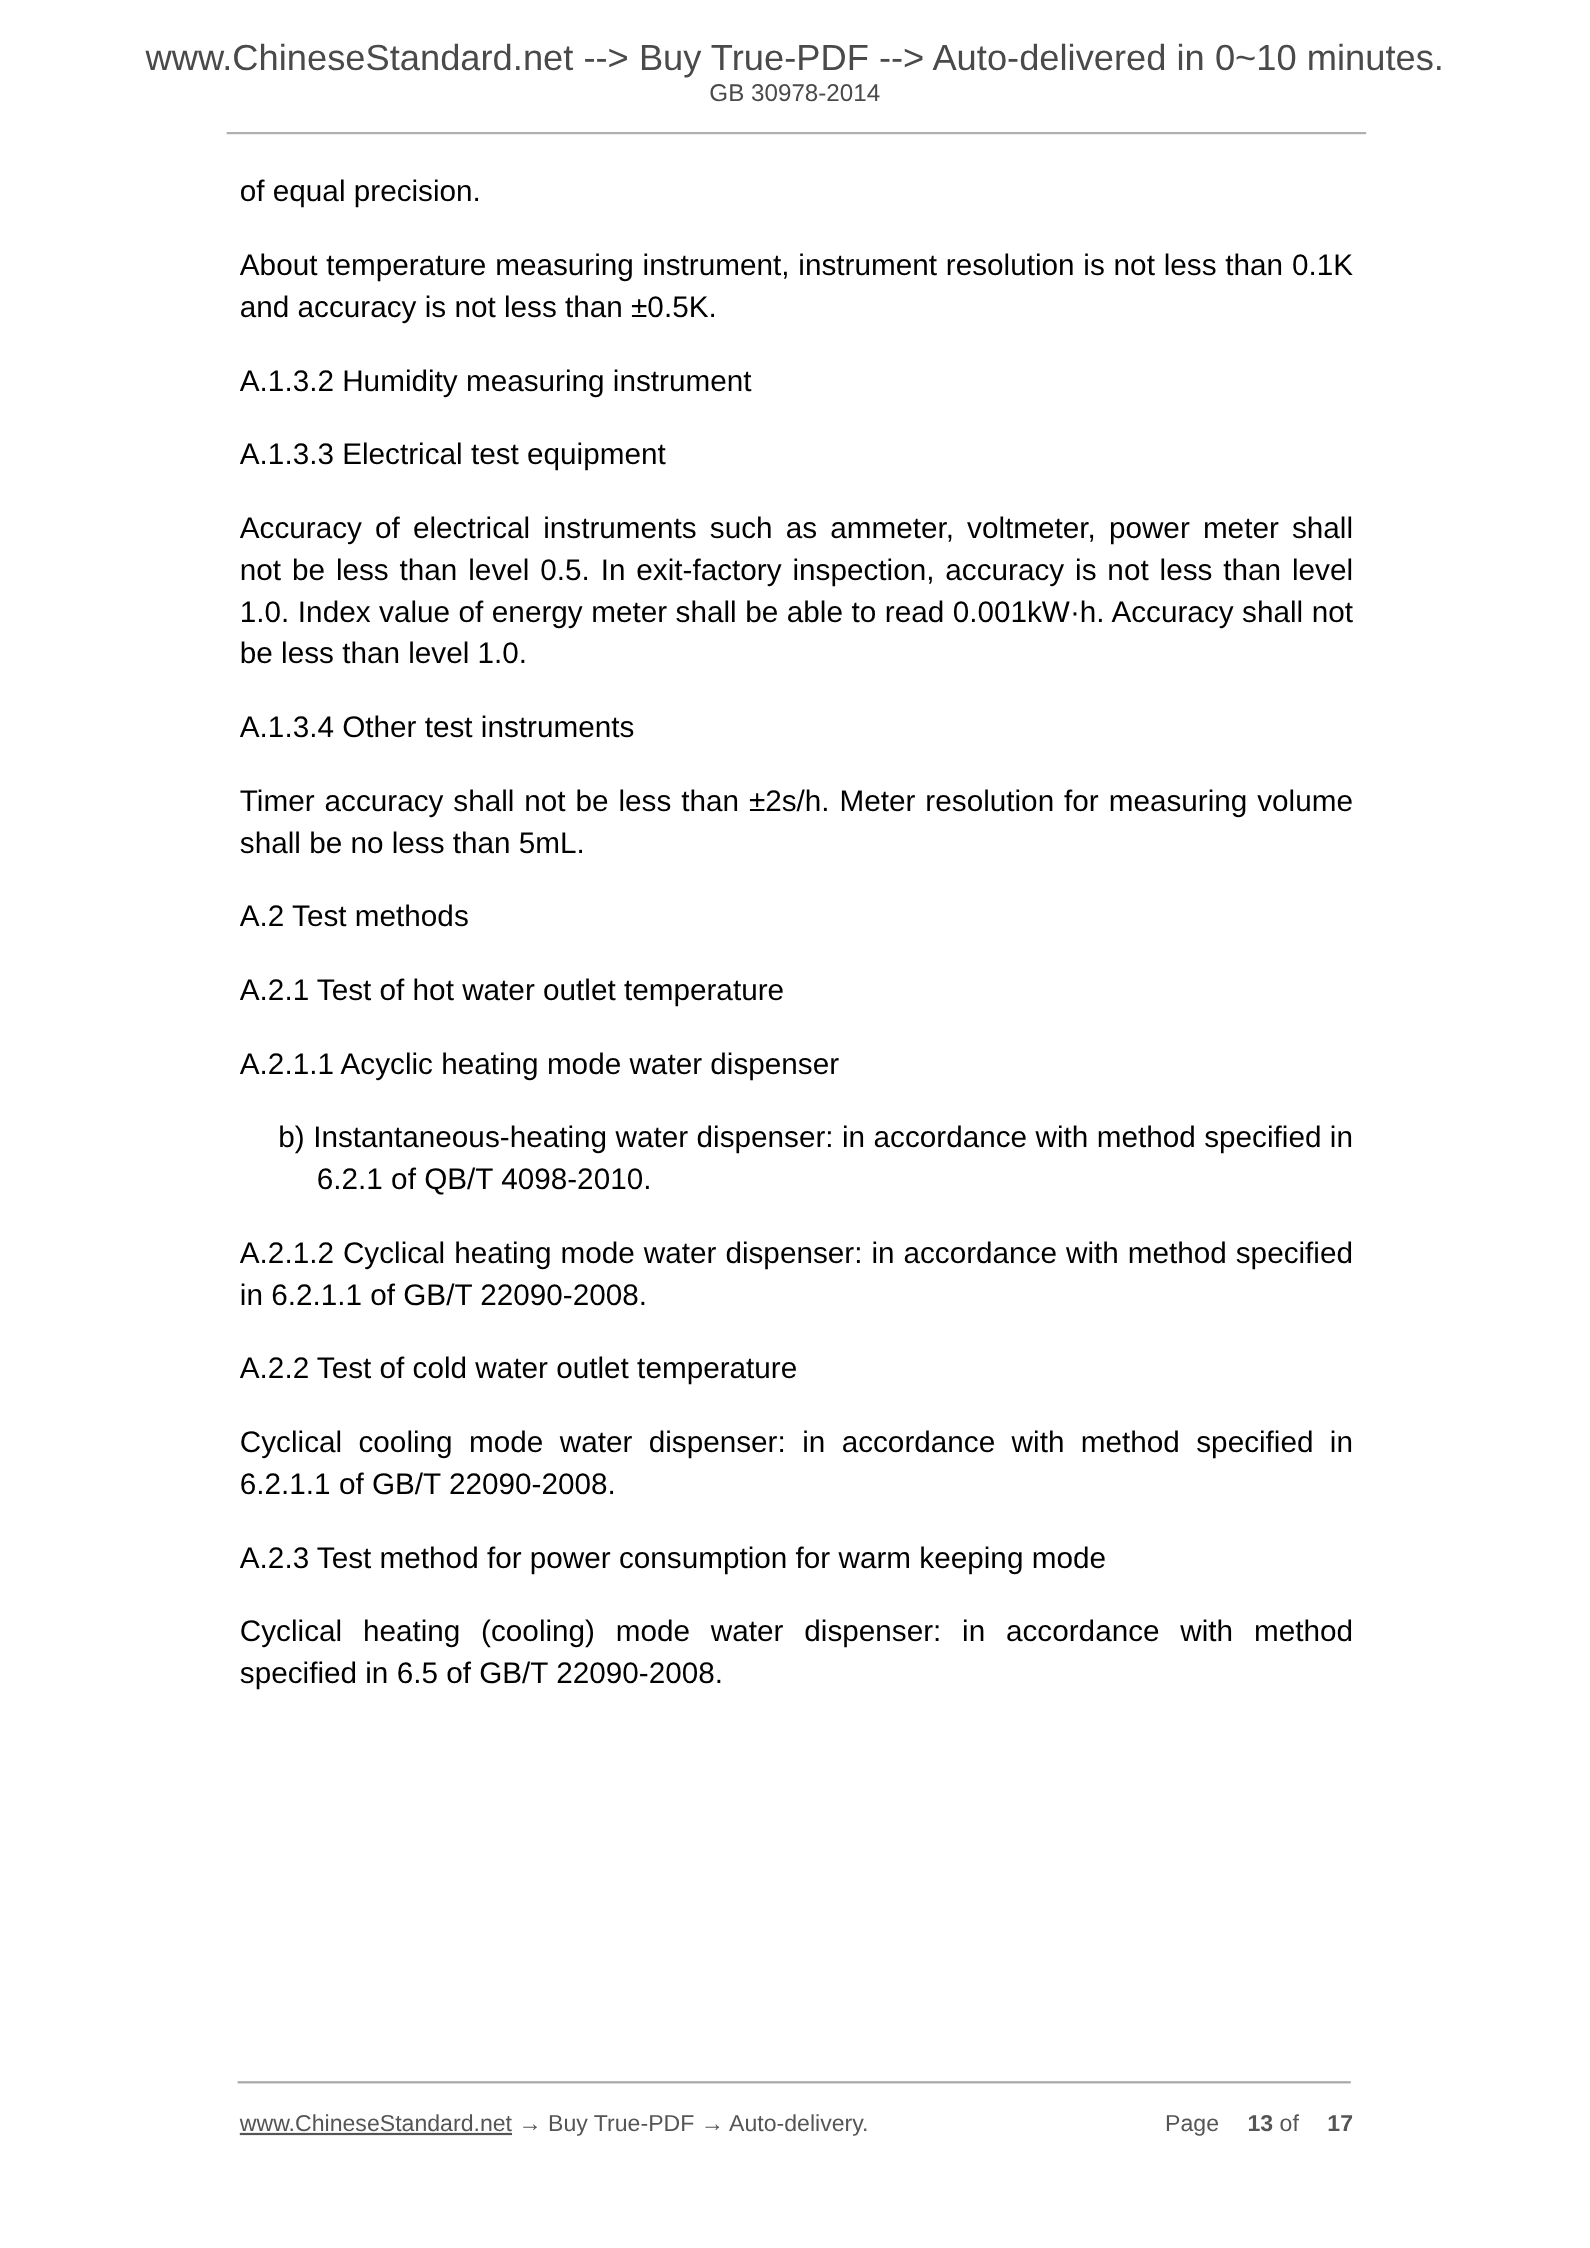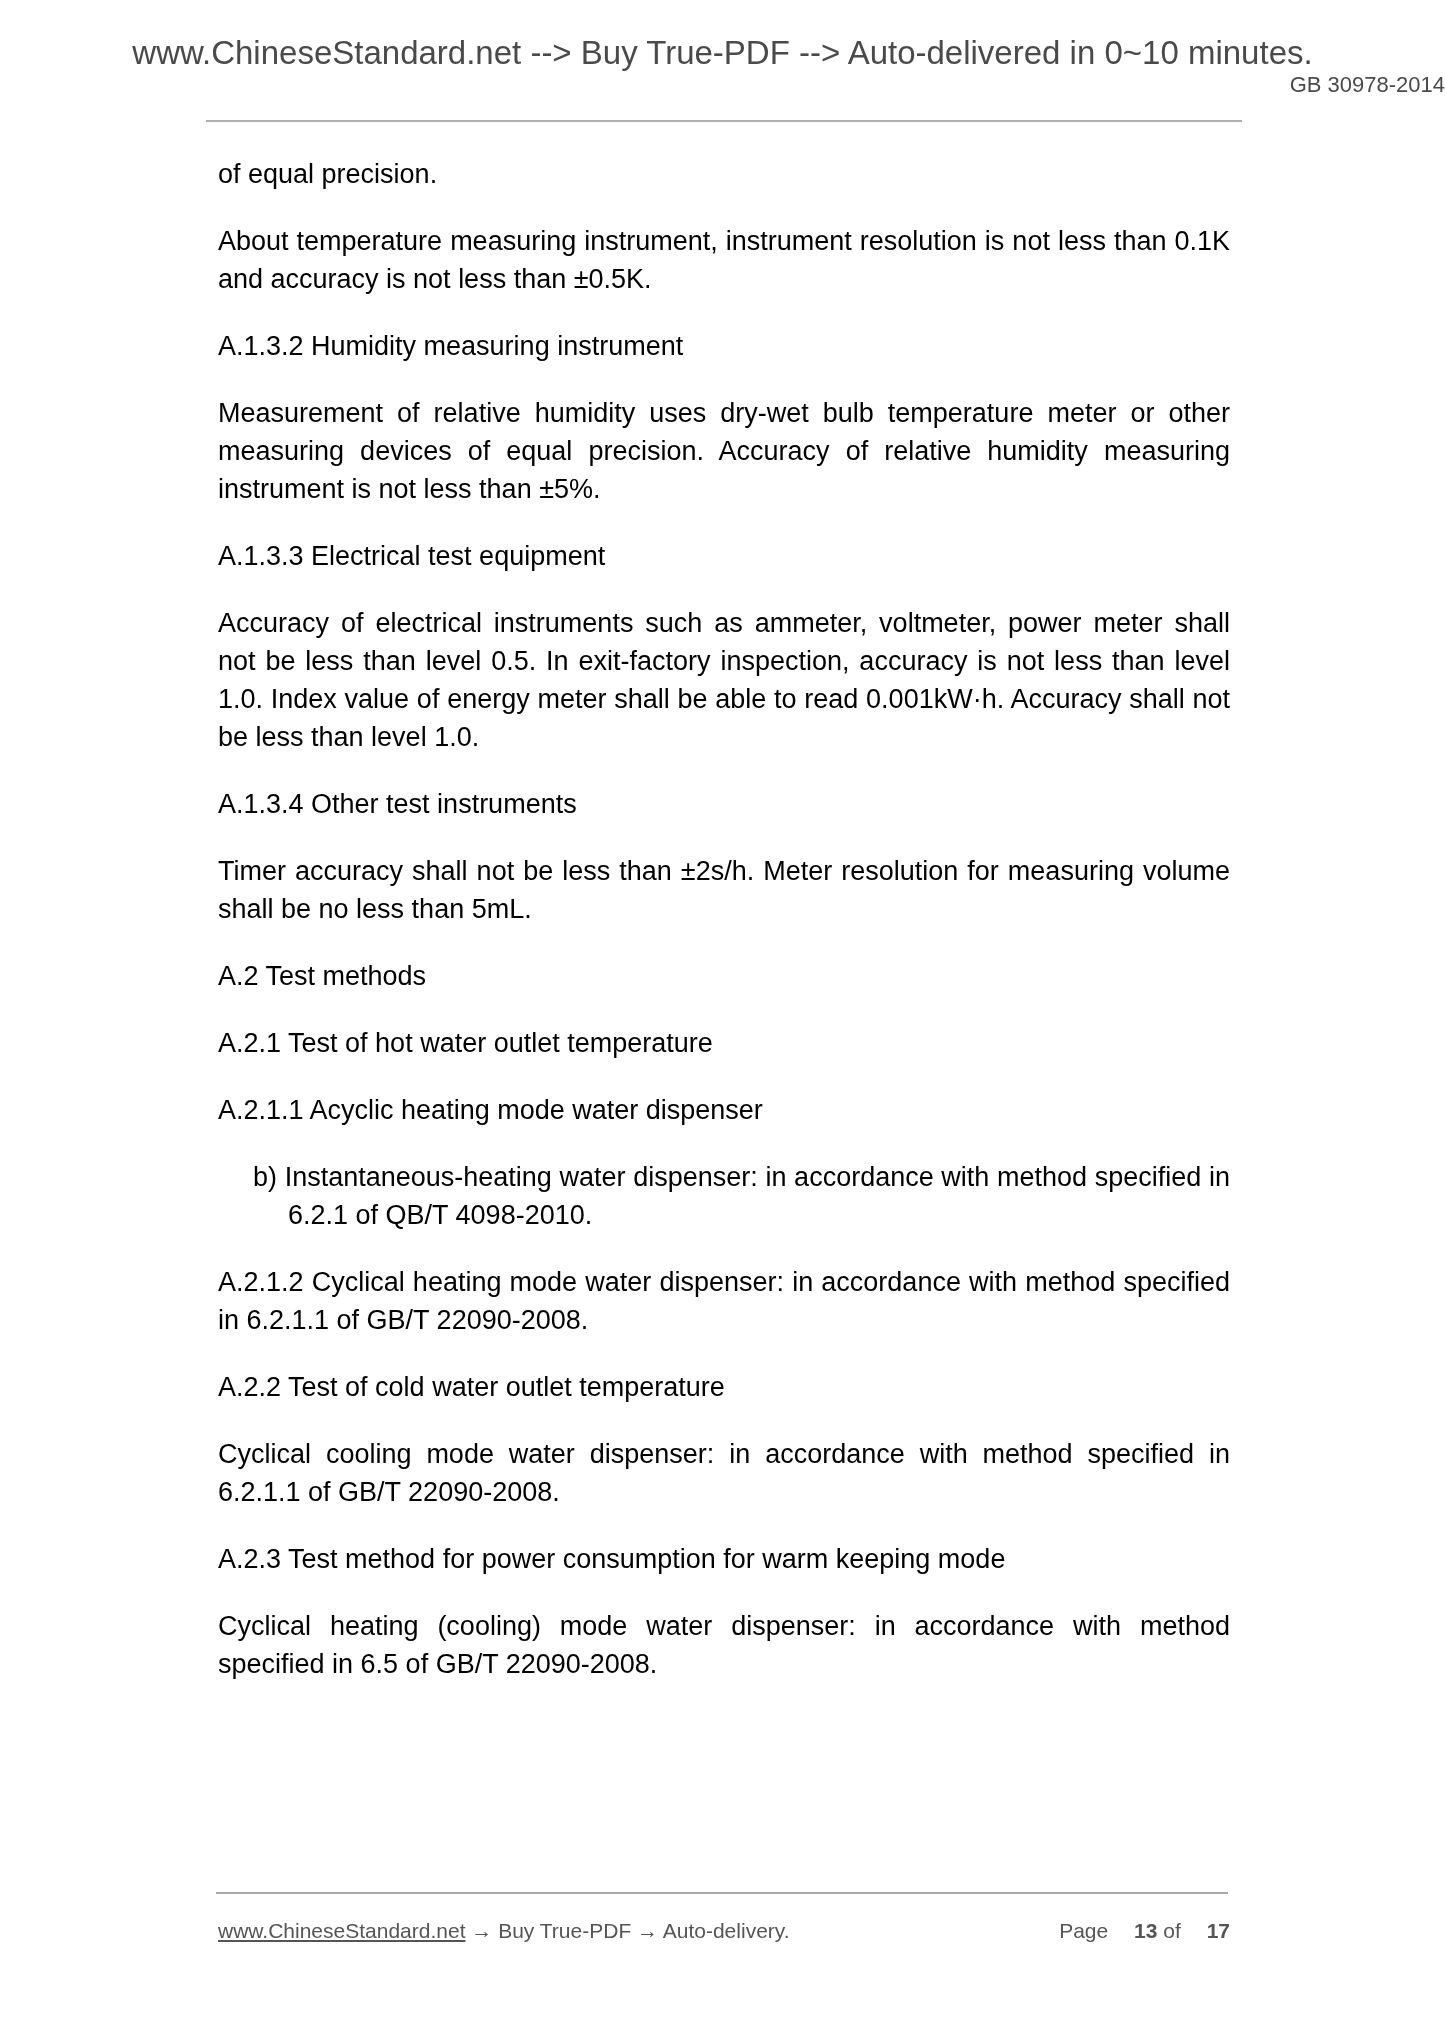--- a/index.html
+++ b/index.html
@@ -1,20 +1,20 @@
 <!DOCTYPE html>
 <html><head>
 <meta charset="utf-8">
 <style>
   html, body { margin: 0; padding: 0; background: #ffffff; }
   body { width: 1445px; height: 2044px; position: relative; overflow: hidden;
          font-family: "Liberation Sans", sans-serif; color: #000; }
   .hdr-main { position: absolute; top: 36px; left: 0; width: 1445px; text-align: center;
               font-size: 33px; color: #4a4a4a; line-height: 1; letter-spacing: 0px; }
-  .hdr-sub { position: absolute; top: 74px; left: 0; width: 1445px; text-align: right;
+  .hdr-sub { position: absolute; top: 74px; left: 0; width: 1445px; text-align: center;
              font-size: 22px; color: #4a4a4a; line-height: 1; }
   .hdr-rule { position: absolute; top: 120px; left: 206px; width: 1036px; height: 0;
               border-top: 2px solid #b0b0b0; }
   .content { position: absolute; top: 155px; left: 218px; width: 1012px; }
   .p { font-size: 27px; line-height: 38px; text-align: justify; margin: 0 0 29px 0; }
   .h { font-size: 27px; line-height: 38px; font-weight: normal; margin: 0 0 29px 0; }
   .li { font-size: 27px; line-height: 38px; text-align: justify; margin: 0 0 29px 0;
         padding-left: 35px; text-indent: -35px; margin-left: 35px; }
   b.inline { font-weight: normal; }
   .ftr-rule { position: absolute; top: 1892px; left: 216px; width: 1012px; height: 0;
@@ -30,21 +30,20 @@
 
 <div class="hdr-main">www.ChineseStandard.net --&gt; Buy True-PDF --&gt; Auto-delivered in 0~10 minutes.</div>
 <div class="hdr-sub">GB 30978-2014</div>
 <div class="hdr-rule"></div>
 
 <div class="content">
   <p class="p">of equal precision.</p>
   <p class="p">About temperature measuring instrument, instrument resolution is not less than 0.1K and accuracy is not less than ±0.5K.</p>
 
   <div class="h">A.1.3.2 Humidity measuring instrument</div>
-  <p class="p">Measurement of relative humidity uses dry-wet bulb temperature meter or other measuring devices of equal precision. Accuracy of relative humidity measuring instrument is not less than ±5%.</p>
 
   <div class="h">A.1.3.3 Electrical test equipment</div>
   <p class="p">Accuracy of electrical instruments such as ammeter, voltmeter, power meter shall not be less than level 0.5. In exit-factory inspection, accuracy is not less than level 1.0. Index value of energy meter shall be able to read 0.001kW·h. Accuracy shall not be less than level 1.0.</p>
 
   <div class="h">A.1.3.4 Other test instruments</div>
   <p class="p">Timer accuracy shall not be less than ±2s/h. Meter resolution for measuring volume shall be no less than 5mL.</p>
 
   <div class="h">A.2 Test methods</div>
   <div class="h">A.2.1 Test of hot water outlet temperature</div>
   <div class="h">A.2.1.1 Acyclic heating mode water dispenser</div>

